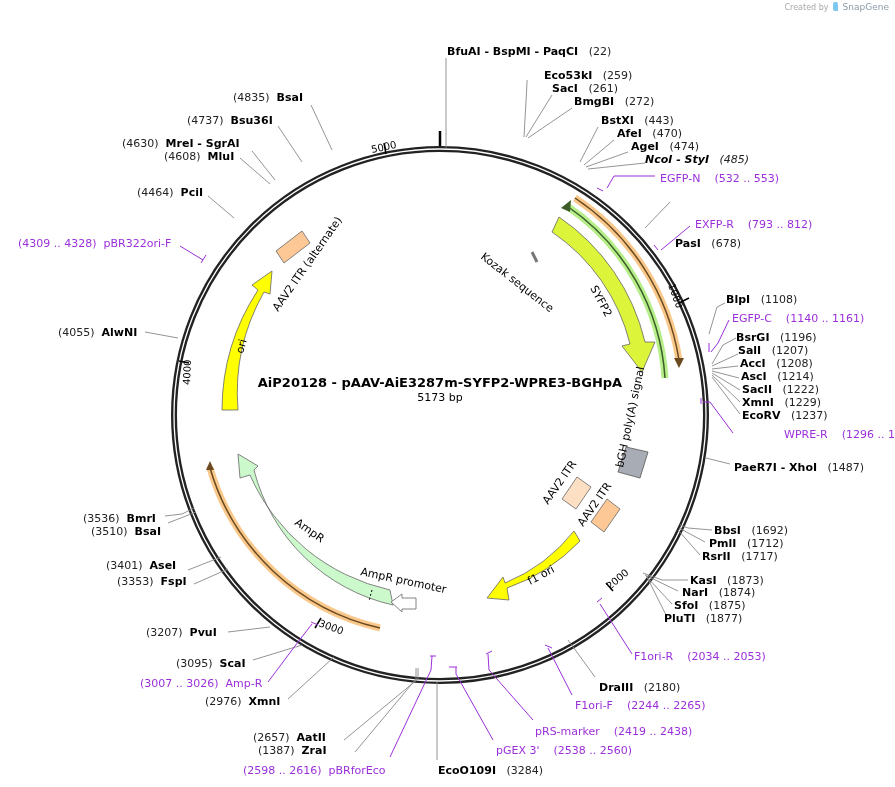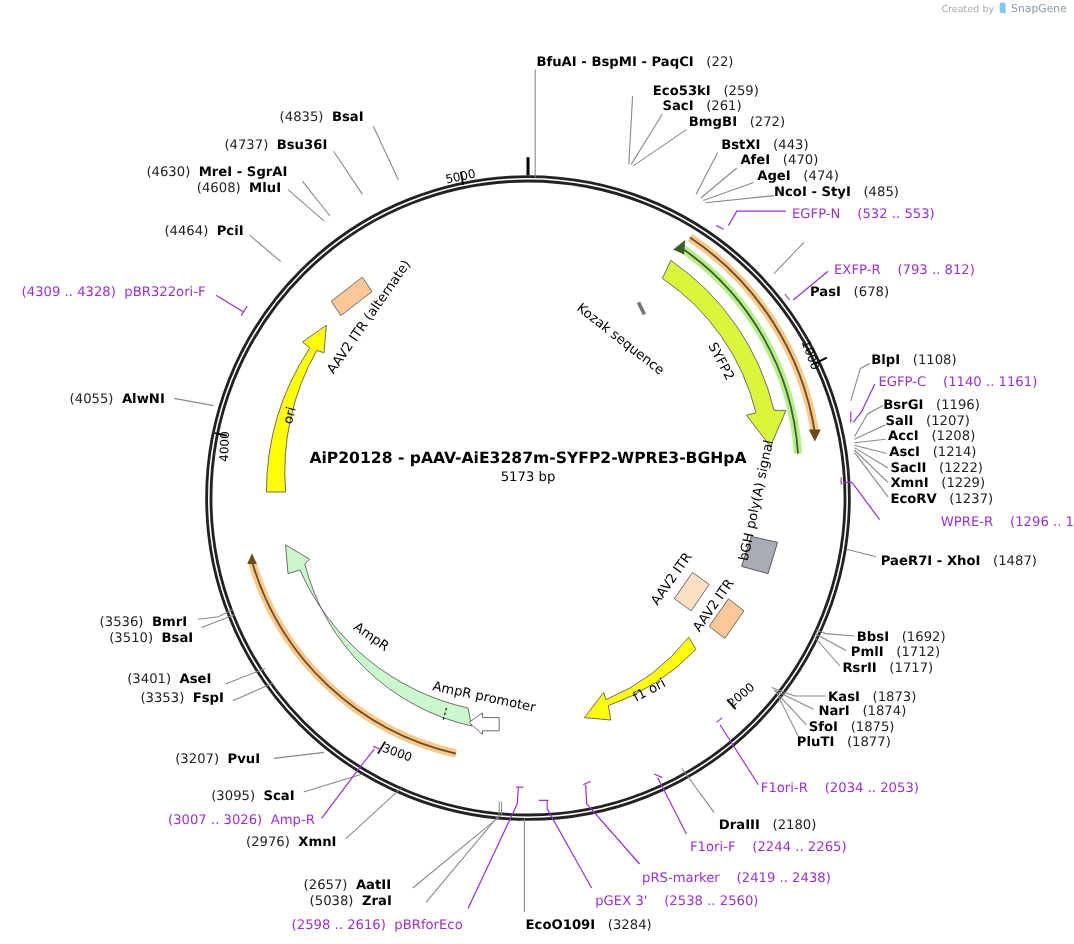--- a/index.html
+++ b/index.html
@@ -161,42 +161,42 @@
   <div class="t2">5173 bp</div>
 </div>
 
 <div class="lbl" style="left:447px;top:45px;"><b>BfuAI  - BspMI  - PaqCI</b>&nbsp;&nbsp;&nbsp;<span class="pos">(22)</span></div>
 <div class="lbl" style="left:528px;top:69px;margin-left:16px;"><b>Eco53kI</b>&nbsp;&nbsp;&nbsp;<span class="pos">(259)</span></div>
 <div class="lbl" style="left:552px;top:82px;"><b>SacI</b>&nbsp;&nbsp;&nbsp;<span class="pos">(261)</span></div>
 <div class="lbl" style="left:574px;top:95px;"><b>BmgBI</b>&nbsp;&nbsp;&nbsp;<span class="pos">(272)</span></div>
 <div class="lbl" style="left:601px;top:114px;"><b>BstXI</b>&nbsp;&nbsp;&nbsp;<span class="pos">(443)</span></div>
 <div class="lbl" style="left:617px;top:127px;"><b>AfeI</b>&nbsp;&nbsp;&nbsp;<span class="pos">(470)</span></div>
 <div class="lbl" style="left:631px;top:140px;"><b>AgeI</b>&nbsp;&nbsp;&nbsp;<span class="pos">(474)</span></div>
-<div class="lbl" style="left:645px;top:153px;"><b>NcoI  - StyI</b>&nbsp;&nbsp;&nbsp;<span class="pos">(485)</span></div>
+<div class="lbl" style="left:645px;top:153px;font-style:italic;"><b>NcoI  - StyI</b>&nbsp;&nbsp;&nbsp;<span class="pos">(485)</span></div>
 <div class="lbl" style="left:675px;top:191px;margin-top:46px;"><b>PasI</b>&nbsp;&nbsp;&nbsp;<span class="pos">(678)</span></div>
 <div class="lbl" style="left:726px;top:293px;"><b>BlpI</b>&nbsp;&nbsp;&nbsp;<span class="pos">(1108)</span></div>
 <div class="lbl" style="left:736px;top:331px;"><b>BsrGI</b>&nbsp;&nbsp;&nbsp;<span class="pos">(1196)</span></div>
 <div class="lbl" style="left:738px;top:344px;"><b>SalI</b>&nbsp;&nbsp;&nbsp;<span class="pos">(1207)</span></div>
 <div class="lbl" style="left:740px;top:357px;"><b>AccI</b>&nbsp;&nbsp;&nbsp;<span class="pos">(1208)</span></div>
 <div class="lbl" style="left:741px;top:370px;"><b>AscI</b>&nbsp;&nbsp;&nbsp;<span class="pos">(1214)</span></div>
 <div class="lbl" style="left:742px;top:383px;"><b>SacII</b>&nbsp;&nbsp;&nbsp;<span class="pos">(1222)</span></div>
 <div class="lbl" style="left:742px;top:396px;"><b>XmnI</b>&nbsp;&nbsp;&nbsp;<span class="pos">(1229)</span></div>
 <div class="lbl" style="left:742px;top:409px;"><b>EcoRV</b>&nbsp;&nbsp;&nbsp;<span class="pos">(1237)</span></div>
 <div class="lbl" style="left:734px;top:461px;"><b>PaeR7I  - XhoI</b>&nbsp;&nbsp;&nbsp;<span class="pos">(1487)</span></div>
 <div class="lbl" style="left:714px;top:524px;"><b>BbsI</b>&nbsp;&nbsp;&nbsp;<span class="pos">(1692)</span></div>
 <div class="lbl" style="left:709px;top:537px;"><b>PmlI</b>&nbsp;&nbsp;&nbsp;<span class="pos">(1712)</span></div>
 <div class="lbl" style="left:702px;top:550px;"><b>RsrII</b>&nbsp;&nbsp;&nbsp;<span class="pos">(1717)</span></div>
 <div class="lbl" style="left:690px;top:574px;"><b>KasI</b>&nbsp;&nbsp;&nbsp;<span class="pos">(1873)</span></div>
 <div class="lbl" style="left:682px;top:586px;"><b>NarI</b>&nbsp;&nbsp;&nbsp;<span class="pos">(1874)</span></div>
 <div class="lbl" style="left:674px;top:599px;"><b>SfoI</b>&nbsp;&nbsp;&nbsp;<span class="pos">(1875)</span></div>
 <div class="lbl" style="left:664px;top:612px;"><b>PluTI</b>&nbsp;&nbsp;&nbsp;<span class="pos">(1877)</span></div>
 <div class="lbl" style="left:599px;top:681px;"><b>DraIII</b>&nbsp;&nbsp;&nbsp;<span class="pos">(2180)</span></div>
 <div class="lbl" style="left:438px;top:764px;"><b>EcoO109I</b>&nbsp;&nbsp;&nbsp;<span class="pos">(3284)</span></div>
 
-<div class="lbl" style="left:258px;top:744px;"><span class="pos">(5038)</span>&nbsp;&nbsp;<b>ZraI</b></div>
+<div class="lbl" style="left:258px;top:744px;"><span class="pos">(1387)</span>&nbsp;&nbsp;<b>ZraI</b></div>
 <div class="lbl" style="left:253px;top:731px;"><span class="pos">(2657)</span>&nbsp;&nbsp;<b>AatII</b></div>
 <div class="lbl" style="left:205px;top:695px;"><span class="pos">(2976)</span>&nbsp;&nbsp;<b>XmnI</b></div>
 <div class="lbl" style="left:176px;top:657px;"><span class="pos">(3095)</span>&nbsp;&nbsp;<b>ScaI</b></div>
 <div class="lbl" style="left:146px;top:626px;"><span class="pos">(3207)</span>&nbsp;&nbsp;<b>PvuI</b></div>
 <div class="lbl" style="left:117px;top:575px;"><span class="pos">(3353)</span>&nbsp;&nbsp;<b>FspI</b></div>
 <div class="lbl" style="left:106px;top:559px;"><span class="pos">(3401)</span>&nbsp;&nbsp;<b>AseI</b></div>
 <div class="lbl" style="left:91px;top:525px;"><span class="pos">(3510)</span>&nbsp;&nbsp;<b>BsaI</b></div>
 <div class="lbl" style="left:83px;top:512px;"><span class="pos">(3536)</span>&nbsp;&nbsp;<b>BmrI</b></div>
 <div class="lbl" style="left:58px;top:326px;"><span class="pos">(4055)</span>&nbsp;&nbsp;<b>AlwNI</b></div>
 <div class="lbl" style="left:137px;top:186px;"><span class="pos">(4464)</span>&nbsp;&nbsp;<b>PciI</b></div>

